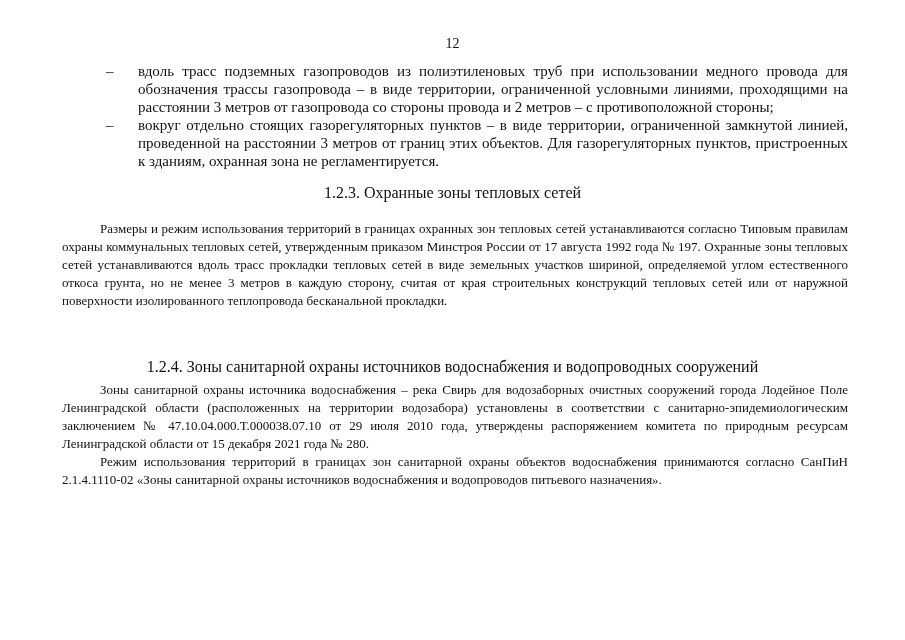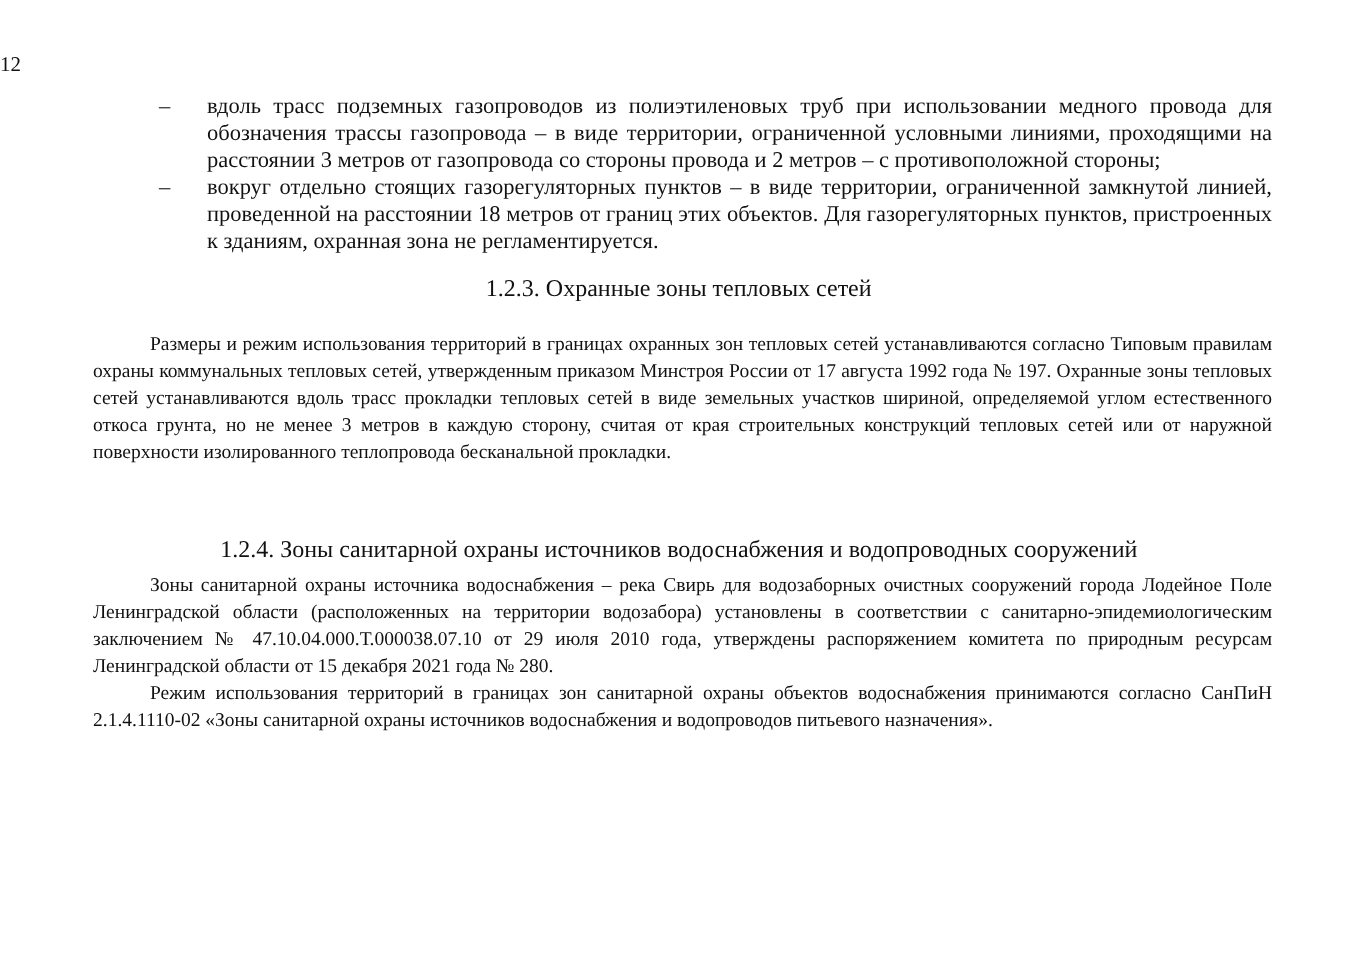--- a/index.html
+++ b/index.html
@@ -1,38 +1,38 @@
 <!DOCTYPE html>
 <html><head>
 <meta charset="utf-8">
 <style>
   html, body { margin:0; padding:0; background:#ffffff; }
   body { width:905px; height:640px; position:relative; overflow:hidden;
          font-family:"Liberation Serif", "DejaVu Serif", serif; color:#111; }
-  .page-number { position:absolute; top:35px; left:0; width:905px; font-size:14px; line-height:18px;font-family:Liberation Serif, serif; }
+  .page-number { position:absolute; top:35px; left:0; width:905px; text-align:center; font-size:14px; line-height:18px;font-family:Liberation Serif, serif; }
   .list { position:absolute; top:62px; left:106px; width:742px; margin:0; padding:0; list-style:none; }
   .list li { position:relative; padding-left:32px; font-size:15px; line-height:18px; text-align:justify; }
   .list li .dash { position:absolute; left:0; top:0; }
   .heading { position:absolute; left:0; width:905px; text-align:center; font-size:16px; line-height:18px; }
   .para { position:absolute; left:62px; width:786px; font-size:13px; line-height:18px; text-align:justify; text-indent:38px; margin:0; }
 </style>
 </head>
 <body>
 
 <div>
   <div class="page-number">12</div>
 
   <ul class="list">
     <li>
       <span class="dash">–</span>
       <span>вдоль трасс подземных газопроводов из полиэтиленовых труб при использовании медного провода для обозначения трассы газопровода – в виде территории, ограниченной условными линиями, проходящими на расстоянии 3 метров от газопровода со стороны провода и 2 метров – с противоположной стороны;</span>
     </li>
     <li>
       <span class="dash">–</span>
-      <span>вокруг отдельно стоящих газорегуляторных пунктов – в виде территории, ограниченной замкнутой линией, проведенной на расстоянии 18 метров от границ этих объектов. Для газорегуляторных пунктов, пристроенных к зданиям, охранная зона не регламентируется.</span>
+      <span>вокруг отдельно стоящих газорегуляторных пунктов – в виде территории, ограниченной замкнутой линией, проведенной на расстоянии 3 метров от границ этих объектов. Для газорегуляторных пунктов, пристроенных к зданиям, охранная зона не регламентируется.</span>
     </li>
   </ul>
 
   <div class="heading" style="top:184px;">1.2.3. Охранные зоны тепловых сетей</div>
   <p class="para" style="top:220px;">Размеры и режим использования территорий в границах охранных зон тепловых сетей устанавливаются согласно Типовым правилам охраны коммунальных тепловых сетей, утвержденным приказом Минстроя России от 17 августа 1992 года № 197. Охранные зоны тепловых сетей устанавливаются вдоль трасс прокладки тепловых сетей в виде земельных участков шириной, определяемой углом естественного откоса грунта, но не менее 3 метров в каждую сторону, считая от края строительных конструкций тепловых сетей или от наружной поверхности изолированного теплопровода бесканальной прокладки.</p>
 
   <div class="heading" style="top:345px;margin-top:13px;">1.2.4. Зоны санитарной охраны источников водоснабжения и водопроводных сооружений</div>
   <p class="para" style="top:381px;">Зоны санитарной охраны источника водоснабжения – река Свирь для водозаборных очистных сооружений города Лодейное Поле Ленинградской области (расположенных на территории водозабора) установлены в соответствии с санитарно-эпидемиологическим заключением № 47.10.04.000.Т.000038.07.10 от 29 июля 2010 года, утверждены распоряжением комитета по природным ресурсам Ленинградской области от 15 декабря 2021 года № 280.</p>
   <p class="para" style="top:453px;">Режим использования территорий в границах зон санитарной охраны объектов водоснабжения принимаются согласно СанПиН 2.1.4.1110-02 «Зоны санитарной охраны источников водоснабжения и водопроводов питьевого назначения».</p>
 </div>

